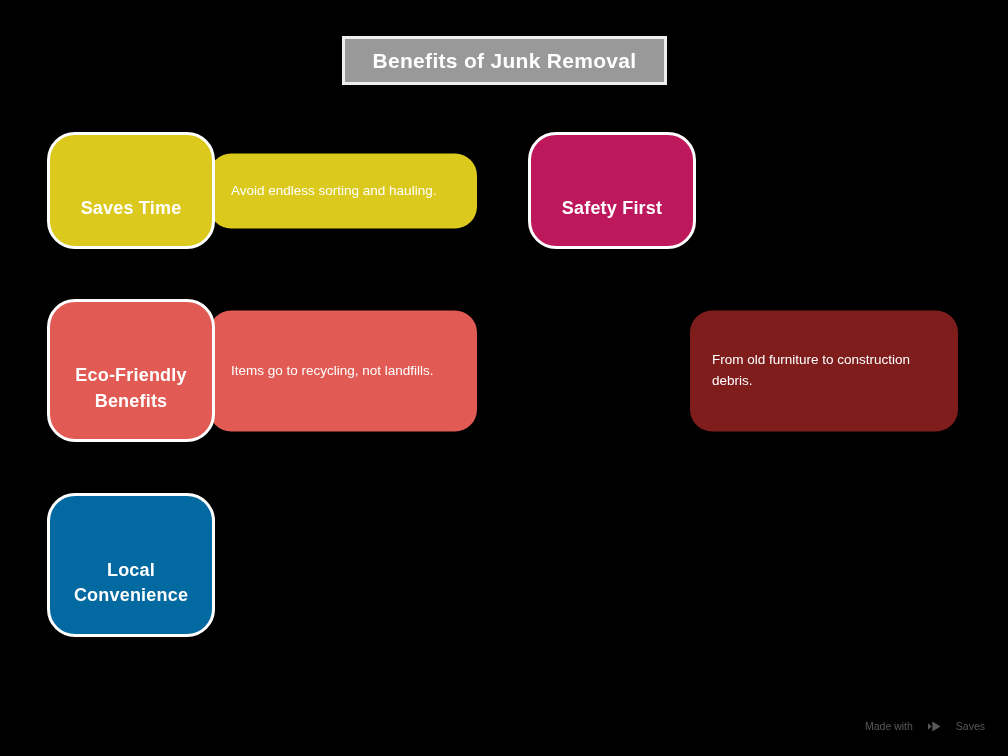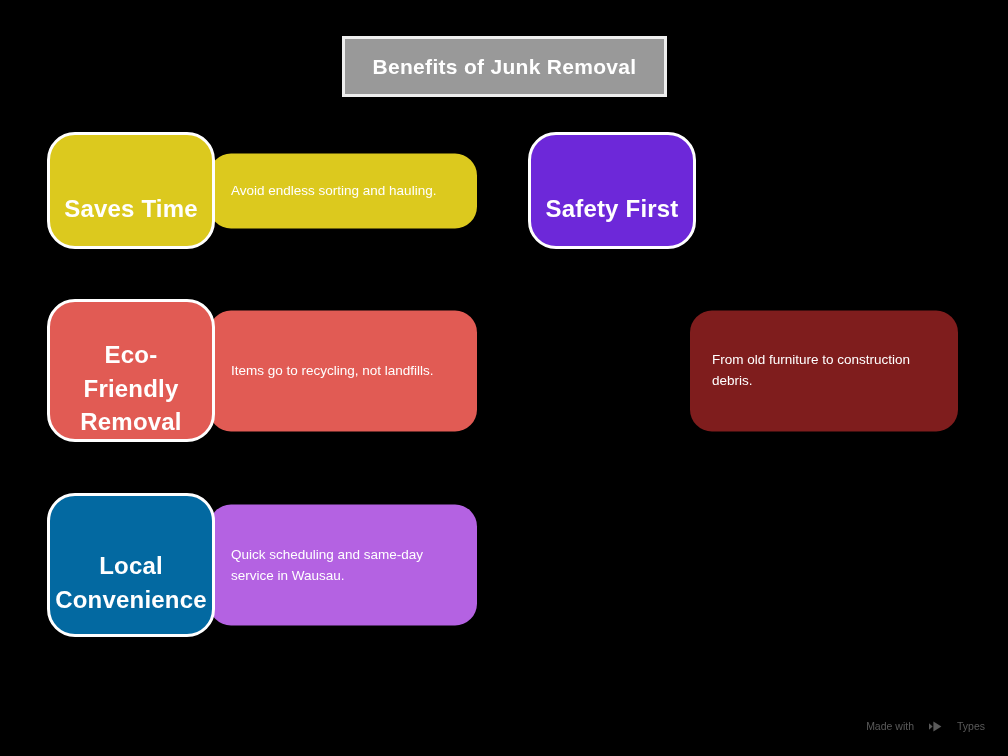--- a/index.html
+++ b/index.html
@@ -13,21 +13,21 @@
     overflow: hidden;
     font-family: "Liberation Sans", sans-serif;
   }
 
   
   .title-box {
     position: absolute;
     left: 342px;
     top: 36px;
     width: 325px;
-    height: 61px;
+    height: 49px;
     box-sizing: border-box;
     border: 3px solid #eee;
     display: flex;
     align-items: center;
     justify-content: center;
   }
   .title-box span {
     font-size: 21px;
     font-weight: bold;
     letter-spacing: 0.3px;
@@ -78,21 +78,21 @@
     border-radius: 28px;
     display: flex;
     align-items: center;
     justify-content: center;
     text-align: center;
     z-index: 2;
     padding: 0 8px;
   }
   .card-head span {
     color: #ffffff;
-    font-size: 24px;
+    font-size: 18px;
     font-weight: bold;
     line-height: 1.4;
     letter-spacing: 0.2px;
     margin-top: 36px;
   }
 
   
   .watermark {
     position: absolute;
     right: 23px;
@@ -121,51 +121,48 @@
   <div class="group row1 col-left">
     <div class="card-body" style="background: rgb(220, 201, 30);">
       <p>Avoid endless sorting and hauling.</p>
     </div>
     <div class="card-head" style="background: rgb(220, 201, 30); border-color: rgb(255, 255, 255);">
       <span>Saves Time</span>
     </div>
   </div>
 
   <div class="group row1 col-right">
-    <div class="card-head" style="background: #6d28d9; border-color: rgb(255, 255, 255); text-align: right;">
+    <div class="card-head" style="background: #be185d; border-color: rgb(255, 255, 255); text-align: right;">
       <span>Safety First</span>
     </div>
   </div>
 
   <div class="group row2 col-left">
     <div class="card-body" style="background: rgb(225, 91, 84);">
       <p>Items go to recycling, not landfills.</p>
     </div>
     <div class="card-head" style="background: rgb(225, 91, 84); border-color: rgb(255, 255, 255);">
-      <span>Eco-Friendly Removal</span>
+      <span>Eco-Friendly Benefits</span>
     </div>
   </div>
 
   <div class="group row2 col-right">
     <div class="card-body" style="background: #7f1d1d;">
       <p>From old furniture to construction debris.</p>
     </div>
   </div>
 
   <div class="group row3 col-left">
-    <div class="card-body" style="background: rgb(180, 98, 226);">
-      <p>Quick scheduling and same-day service in Wausau.</p>
-    </div>
     <div class="card-head" style="background: #0369a1; border-color: rgb(255, 255, 255);">
       <span>Local Convenience</span>
     </div>
   </div>
 
   <div class="watermark" style="color: rgb(90, 90, 90);">
     <span>Made with</span>
     <svg class="napkin-icon" width="13" height="11" viewBox="0 0 13 11">
       <polygon points="0,2.2 3.6,5.5 0,8.8" fill="#5a5a5a"></polygon>
       <polygon points="4.4,0.6 12.4,5.5 4.4,10.4" fill="#5a5a5a"></polygon>
     </svg>
-    <span>Types</span>
+    <span>Saves</span>
   </div>
 
 </div>
 
 </body></html>

